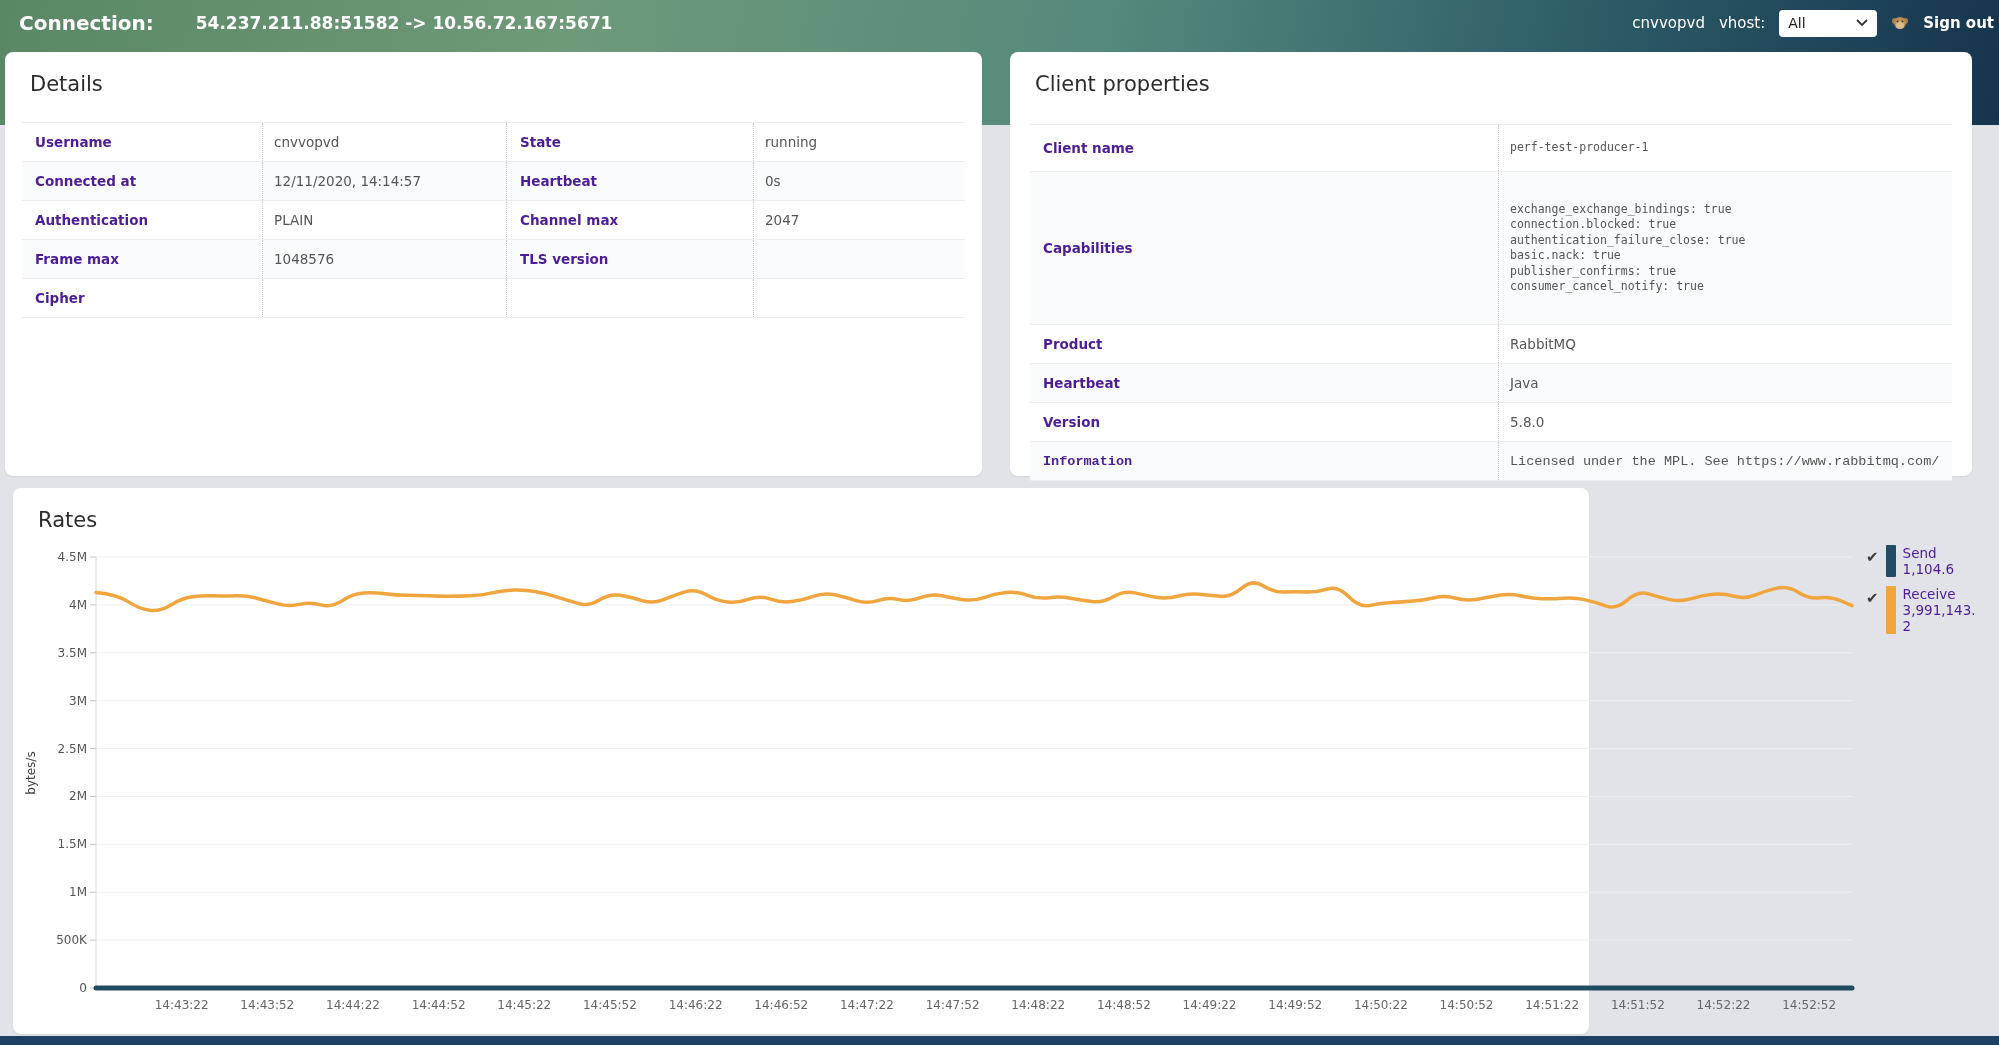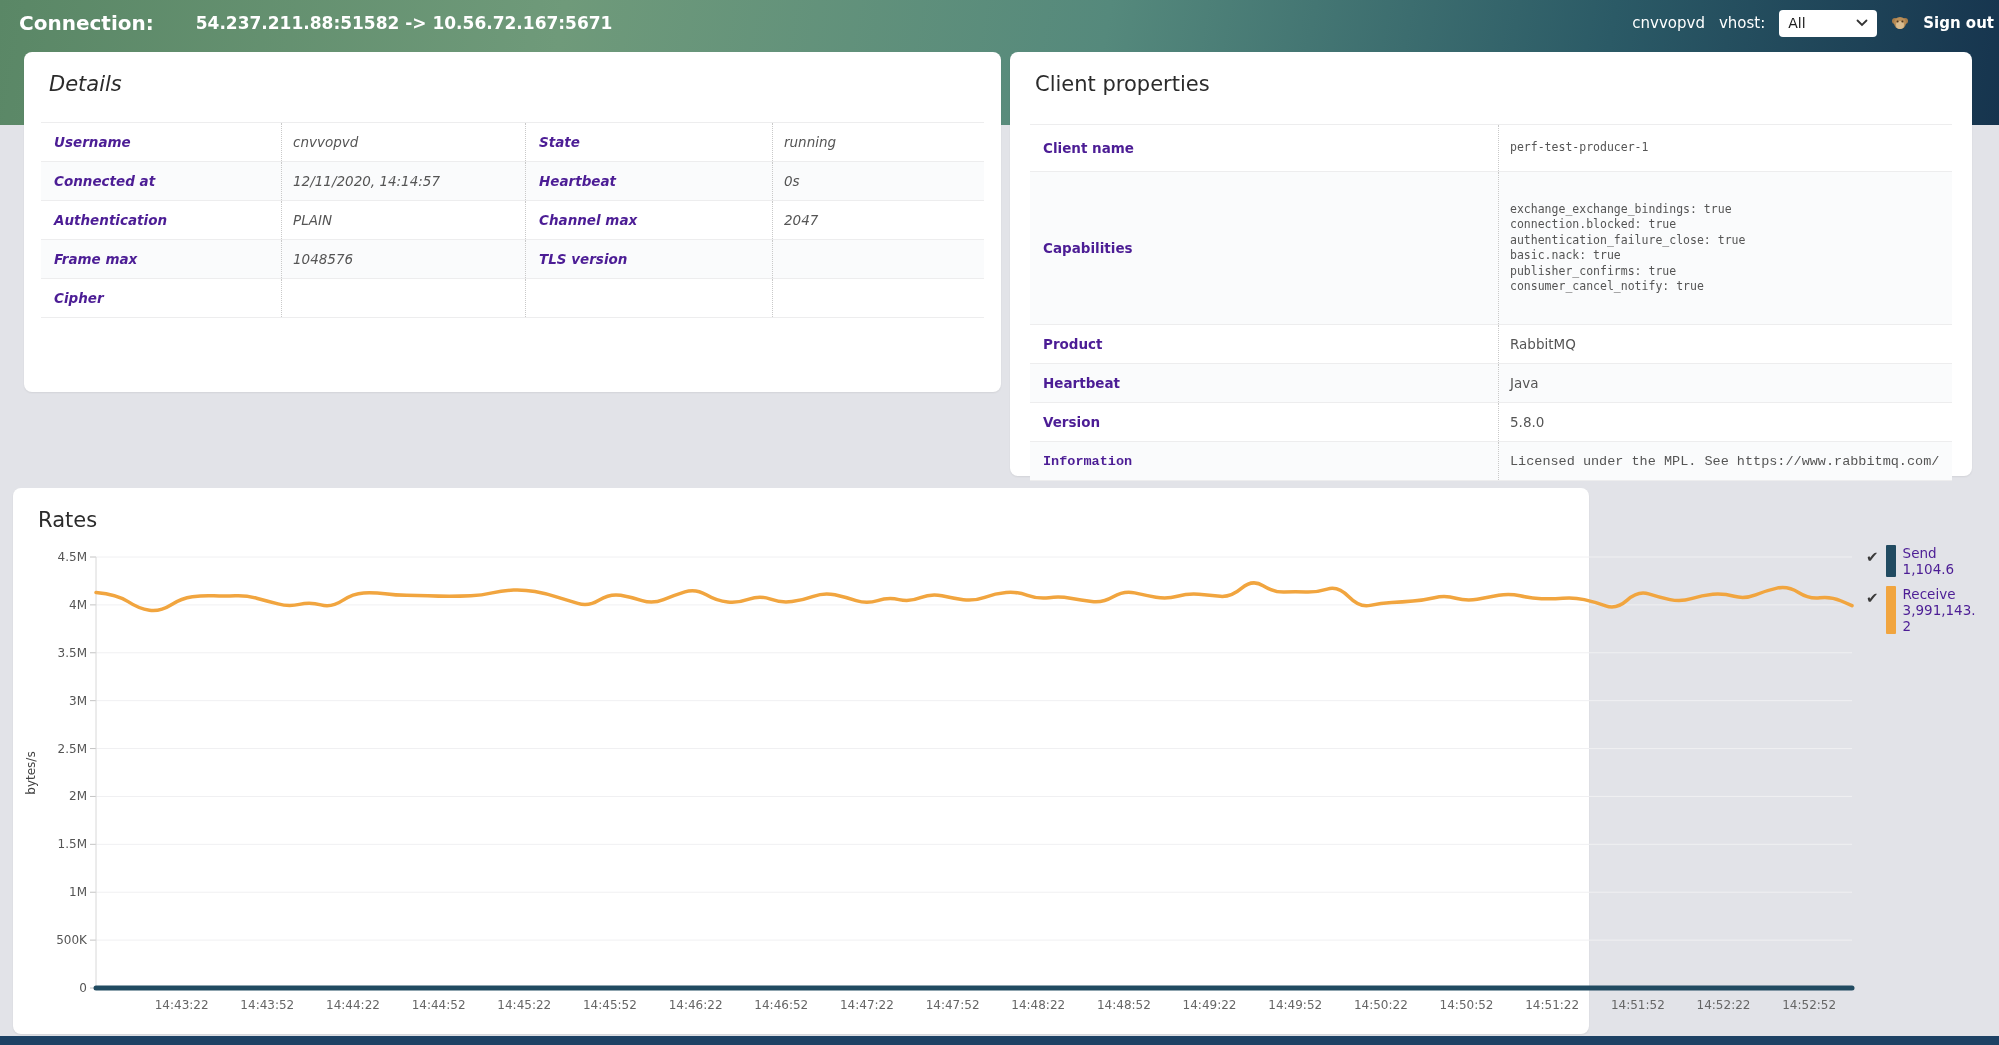--- a/index.html
+++ b/index.html
@@ -20,21 +20,21 @@
   .vhost{
     background:#fff;color:#1a1a1a;border-radius:4px;height:27px;width:98px;
     display:flex;align-items:center;justify-content:space-between;
     padding:0 9px;font-size:14px;cursor:pointer;box-sizing:border-box;
   }
   .signout{font-weight:bold;cursor:pointer;}
   
   .content-bg{position:absolute;top:125px;left:0;width:1999px;height:911px;background:#e2e3e8;}
   
   .panel{position:absolute;background:#fff;border-radius:8px;box-shadow:0 1px 2px rgba(0,0,0,.07);}
-  .p-details{left:24px;top:52px;width:977px;height:340px;font-style:italic;}
+  .p-details{left:5px;top:52px;width:977px;height:424px;}
   .p-client{left:1010px;top:52px;width:962px;height:424px;}
   .p-rates{left:13px;top:488px;width:1576px;height:546px;}
   .panel h2{margin:0;padding:20px 0 0 25px;font-size:21px;font-weight:400;color:#2b2b2b;}
   
   .dtable{margin:26px 17px 0 17px;}
   .drow{display:grid;grid-template-columns:240px 244px 247px 212px;min-height:38px;
         border-bottom:1px solid #ededee;font-size:13.5px;}
   .drow:first-child{border-top:1px solid #ededee;}
   .drow:nth-child(even){background:#fafbfc;}
   .cell{display:flex;align-items:center;}

